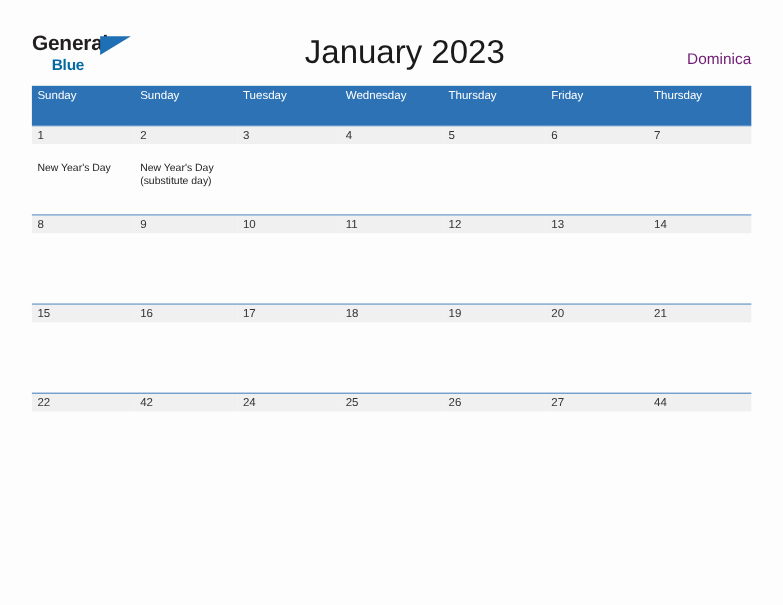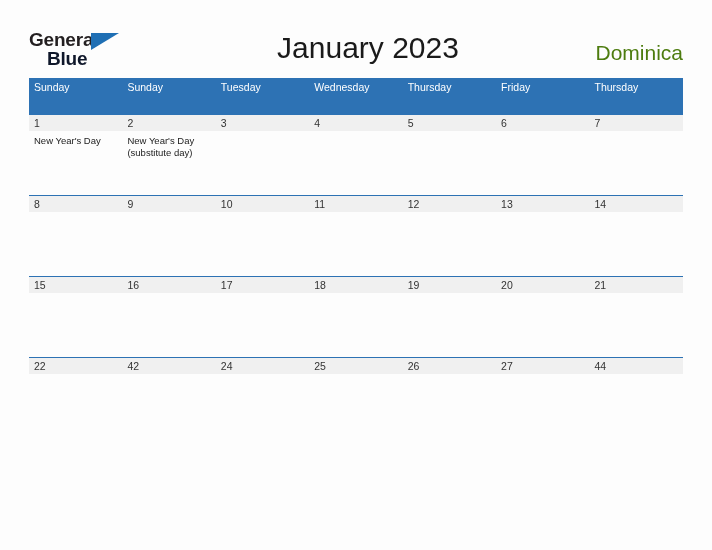--- a/index.html
+++ b/index.html
@@ -42,23 +42,23 @@
     font-size: 19px;
     letter-spacing: -0.2px;
     color: #231f20;
     line-height: 22px;
     white-space: nowrap;
   }
   .logo-blue {
     position: absolute;
     left: 18px;
     top: 19px;
-    font-size: 19px;
+    font-size: 14px;
     letter-spacing: -0.2px;
-    color: #0f172a;
+    color: #0369a1;
     line-height: 22px;
     white-space: nowrap;
   }
   .logo-triangle {
     position: absolute;
     left: 62px;
     top: 4px;
     width: 0;
     height: 0;
     border-left: 28px solid #1f6fb4;
@@ -73,22 +73,22 @@
     text-align: center;
     font-size: 30px;
     color: #1a1a1a;
     line-height: 36px;
   }
 
   .country {
     position: absolute;
     right: 29px;
     top: 43px;
-    font-size: 21px;
-    color: #4d7c0f;
+    font-size: 14px;
+    color: #701a75;
     line-height: 20px;
   }
 
   
   .calendar {
     position: absolute;
     left: 29px;
     top: 78px;
     width: 654px;
   }
@@ -144,20 +144,21 @@
     color: #333333;
     line-height: 16px;
     padding-left: 5px;
     box-sizing: border-box;
   }
   .day-number.empty {
     color: transparent;
   }
   .events {
     padding: 4px 4px 0 5px;
+    margin-top: 12px;
   }
   .event {
     font-size: 9.5px;
     color: #222222;
     line-height: 12px;
     margin-bottom: 1px;
     word-wrap: break-word;
   }
 </style>
 </head>

